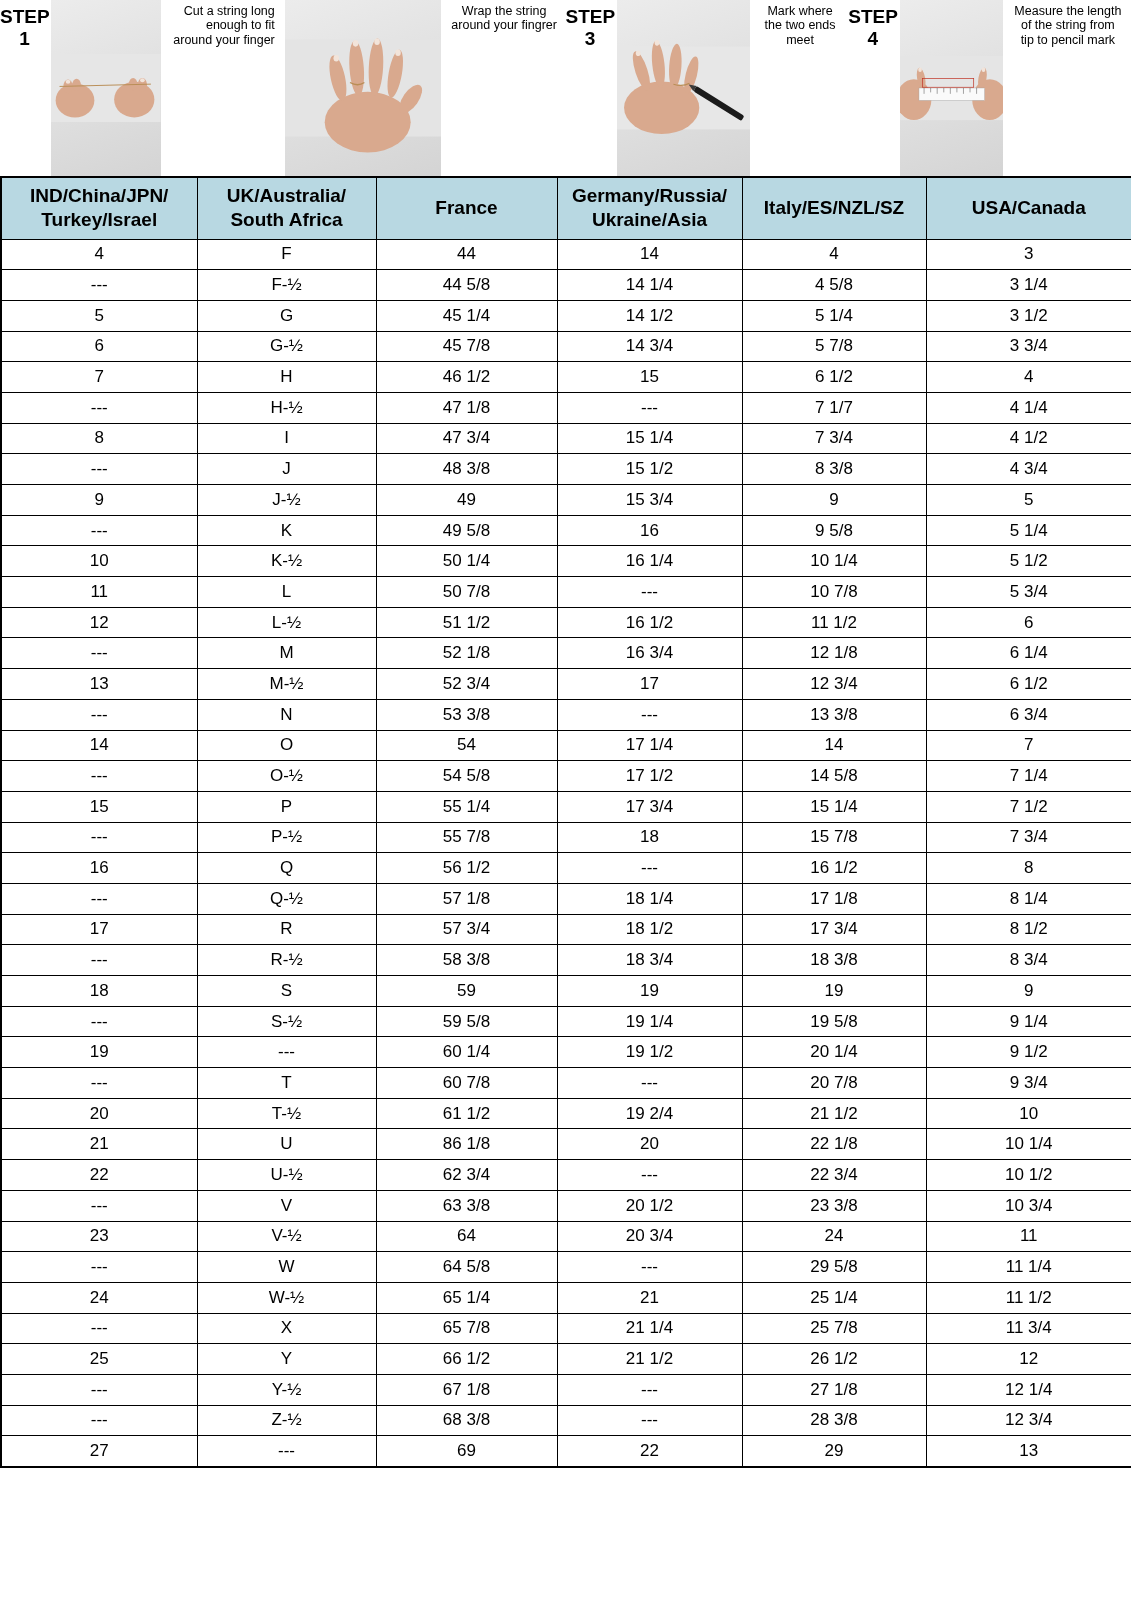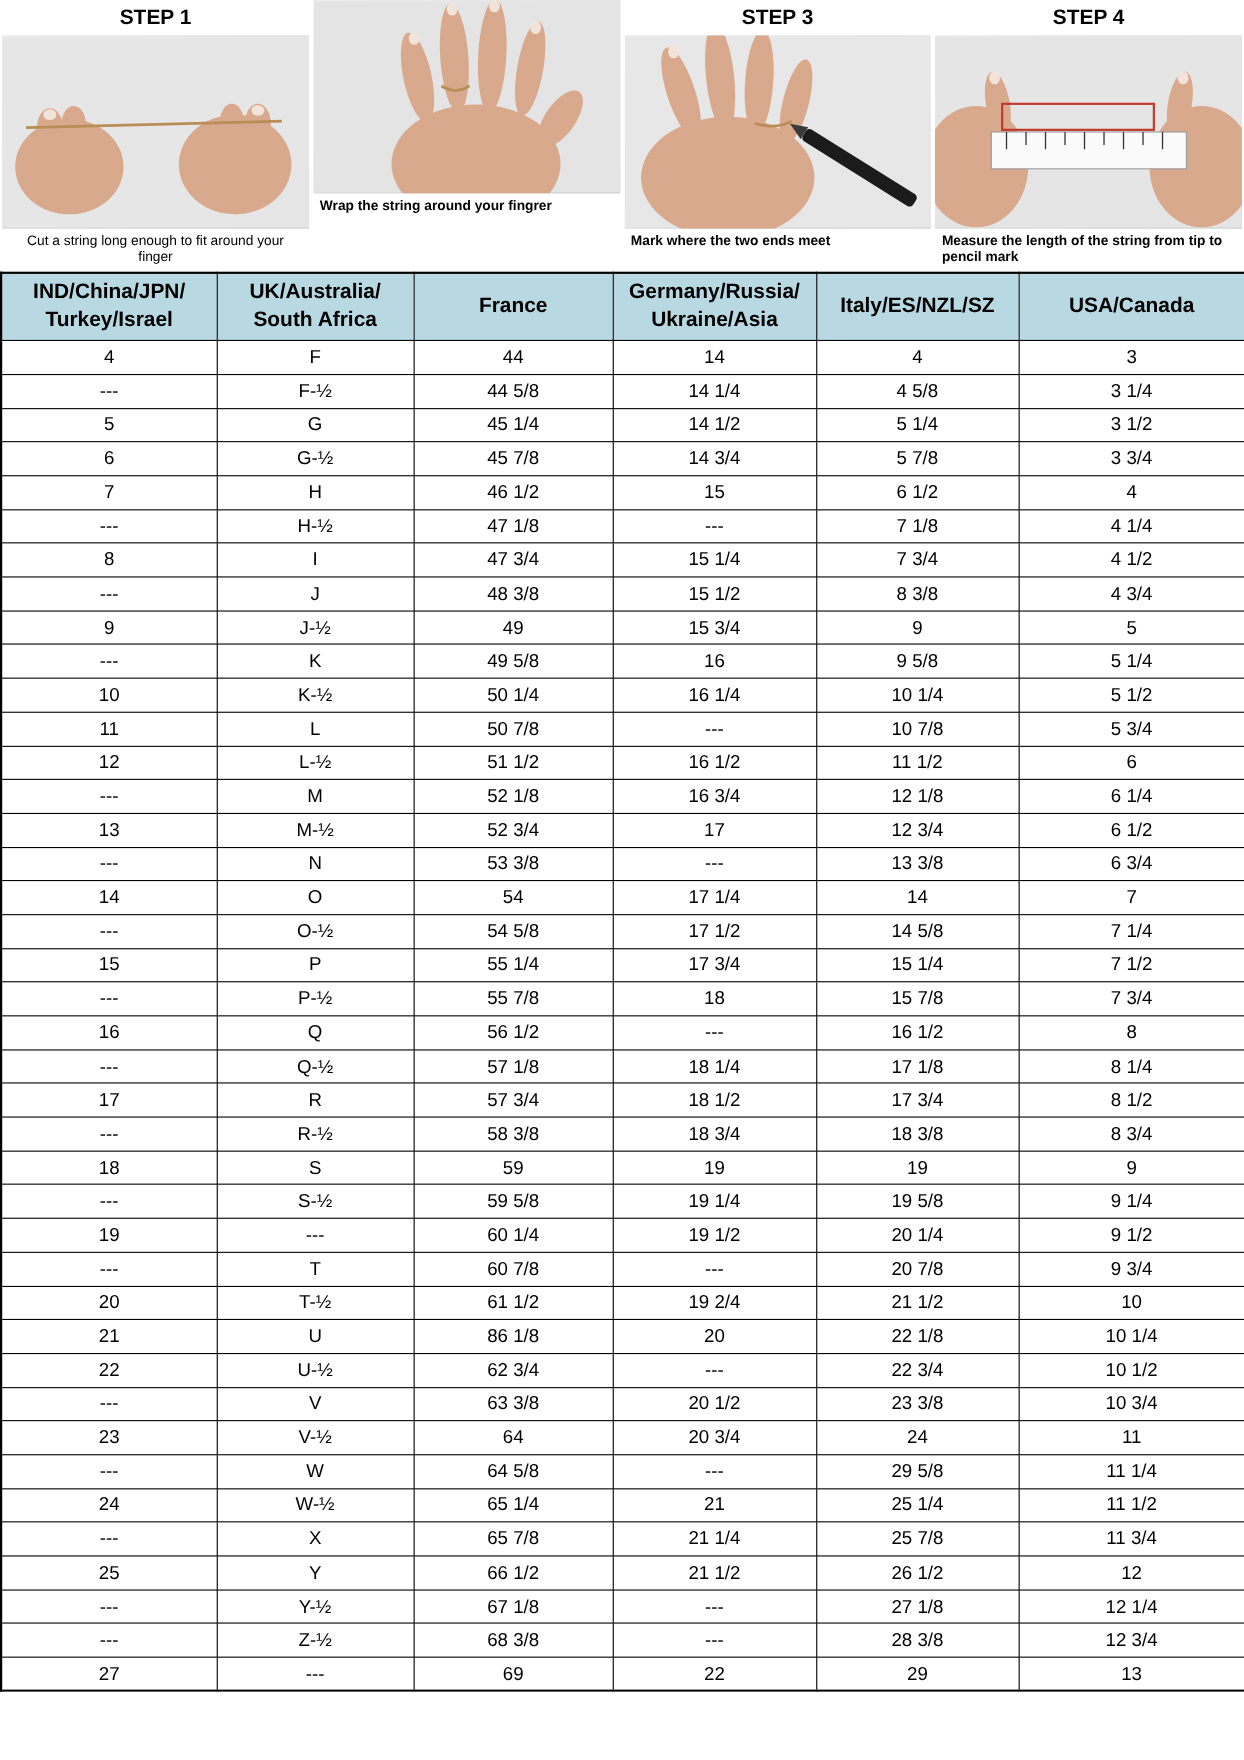--- a/index.html
+++ b/index.html
@@ -5,42 +5,42 @@
   * { box-sizing: border-box; }
   html, body { margin: 0; padding: 0; }
   body {
     width: 1131px;
     background: #ffffff;
     color: #000000;
     font-family: "Liberation Sans", sans-serif;
   }
   .steps-section { width: 1131px; }
   .steps-row { display: flex; }
-  .step { flex: 1; display: flex; flex-direction: column; }
+  .step { flex: 1; display: flex; flex-direction: row; }
   .step-label {
     text-align: center;
     font-weight: bold;
     font-size: 19px;
     padding: 6px 0 4px 0;
   }
   .step-photo {
     height: 176px;
     margin: 0 2px;
     background: linear-gradient(160deg, #ececec 0%, #dfdfdf 55%, #d4d4d4 100%);
     overflow: hidden;
   }
   .step-photo svg { display: block; width: 100%; height: 100%; }
   .step-caption {
     font-size: 12.5px;
     line-height: 1.15;
     padding: 4px 8px 6px 8px;
     min-height: 34px;
   }
-  .caption-left { text-align: center; }
-  .caption-center { text-align: left; font-weight: bold; }
+  .caption-left { text-align: right; }
+  .caption-center { text-align: center; }
 
   table.size-table {
     width: 1131px;
     border-collapse: collapse;
     table-layout: fixed;
     border: 2px solid #000;
   }
   .size-table th, .size-table td {
     border: 1px solid #000;
     text-align: center;
@@ -250,21 +250,21 @@
         <td>46 1/2</td>
         <td>15</td>
         <td>6 1/2</td>
         <td>4</td>
       </tr>
       <tr>
         <td>---</td>
         <td>H-½</td>
         <td>47 1/8</td>
         <td>---</td>
-        <td>7 1/8</td>
+        <td>7 1/7</td>
         <td>4 1/4</td>
       </tr>
       <tr>
         <td>8</td>
         <td>I</td>
         <td>47 3/4</td>
         <td>15 1/4</td>
         <td>7 3/4</td>
         <td>4 1/2</td>
       </tr>

